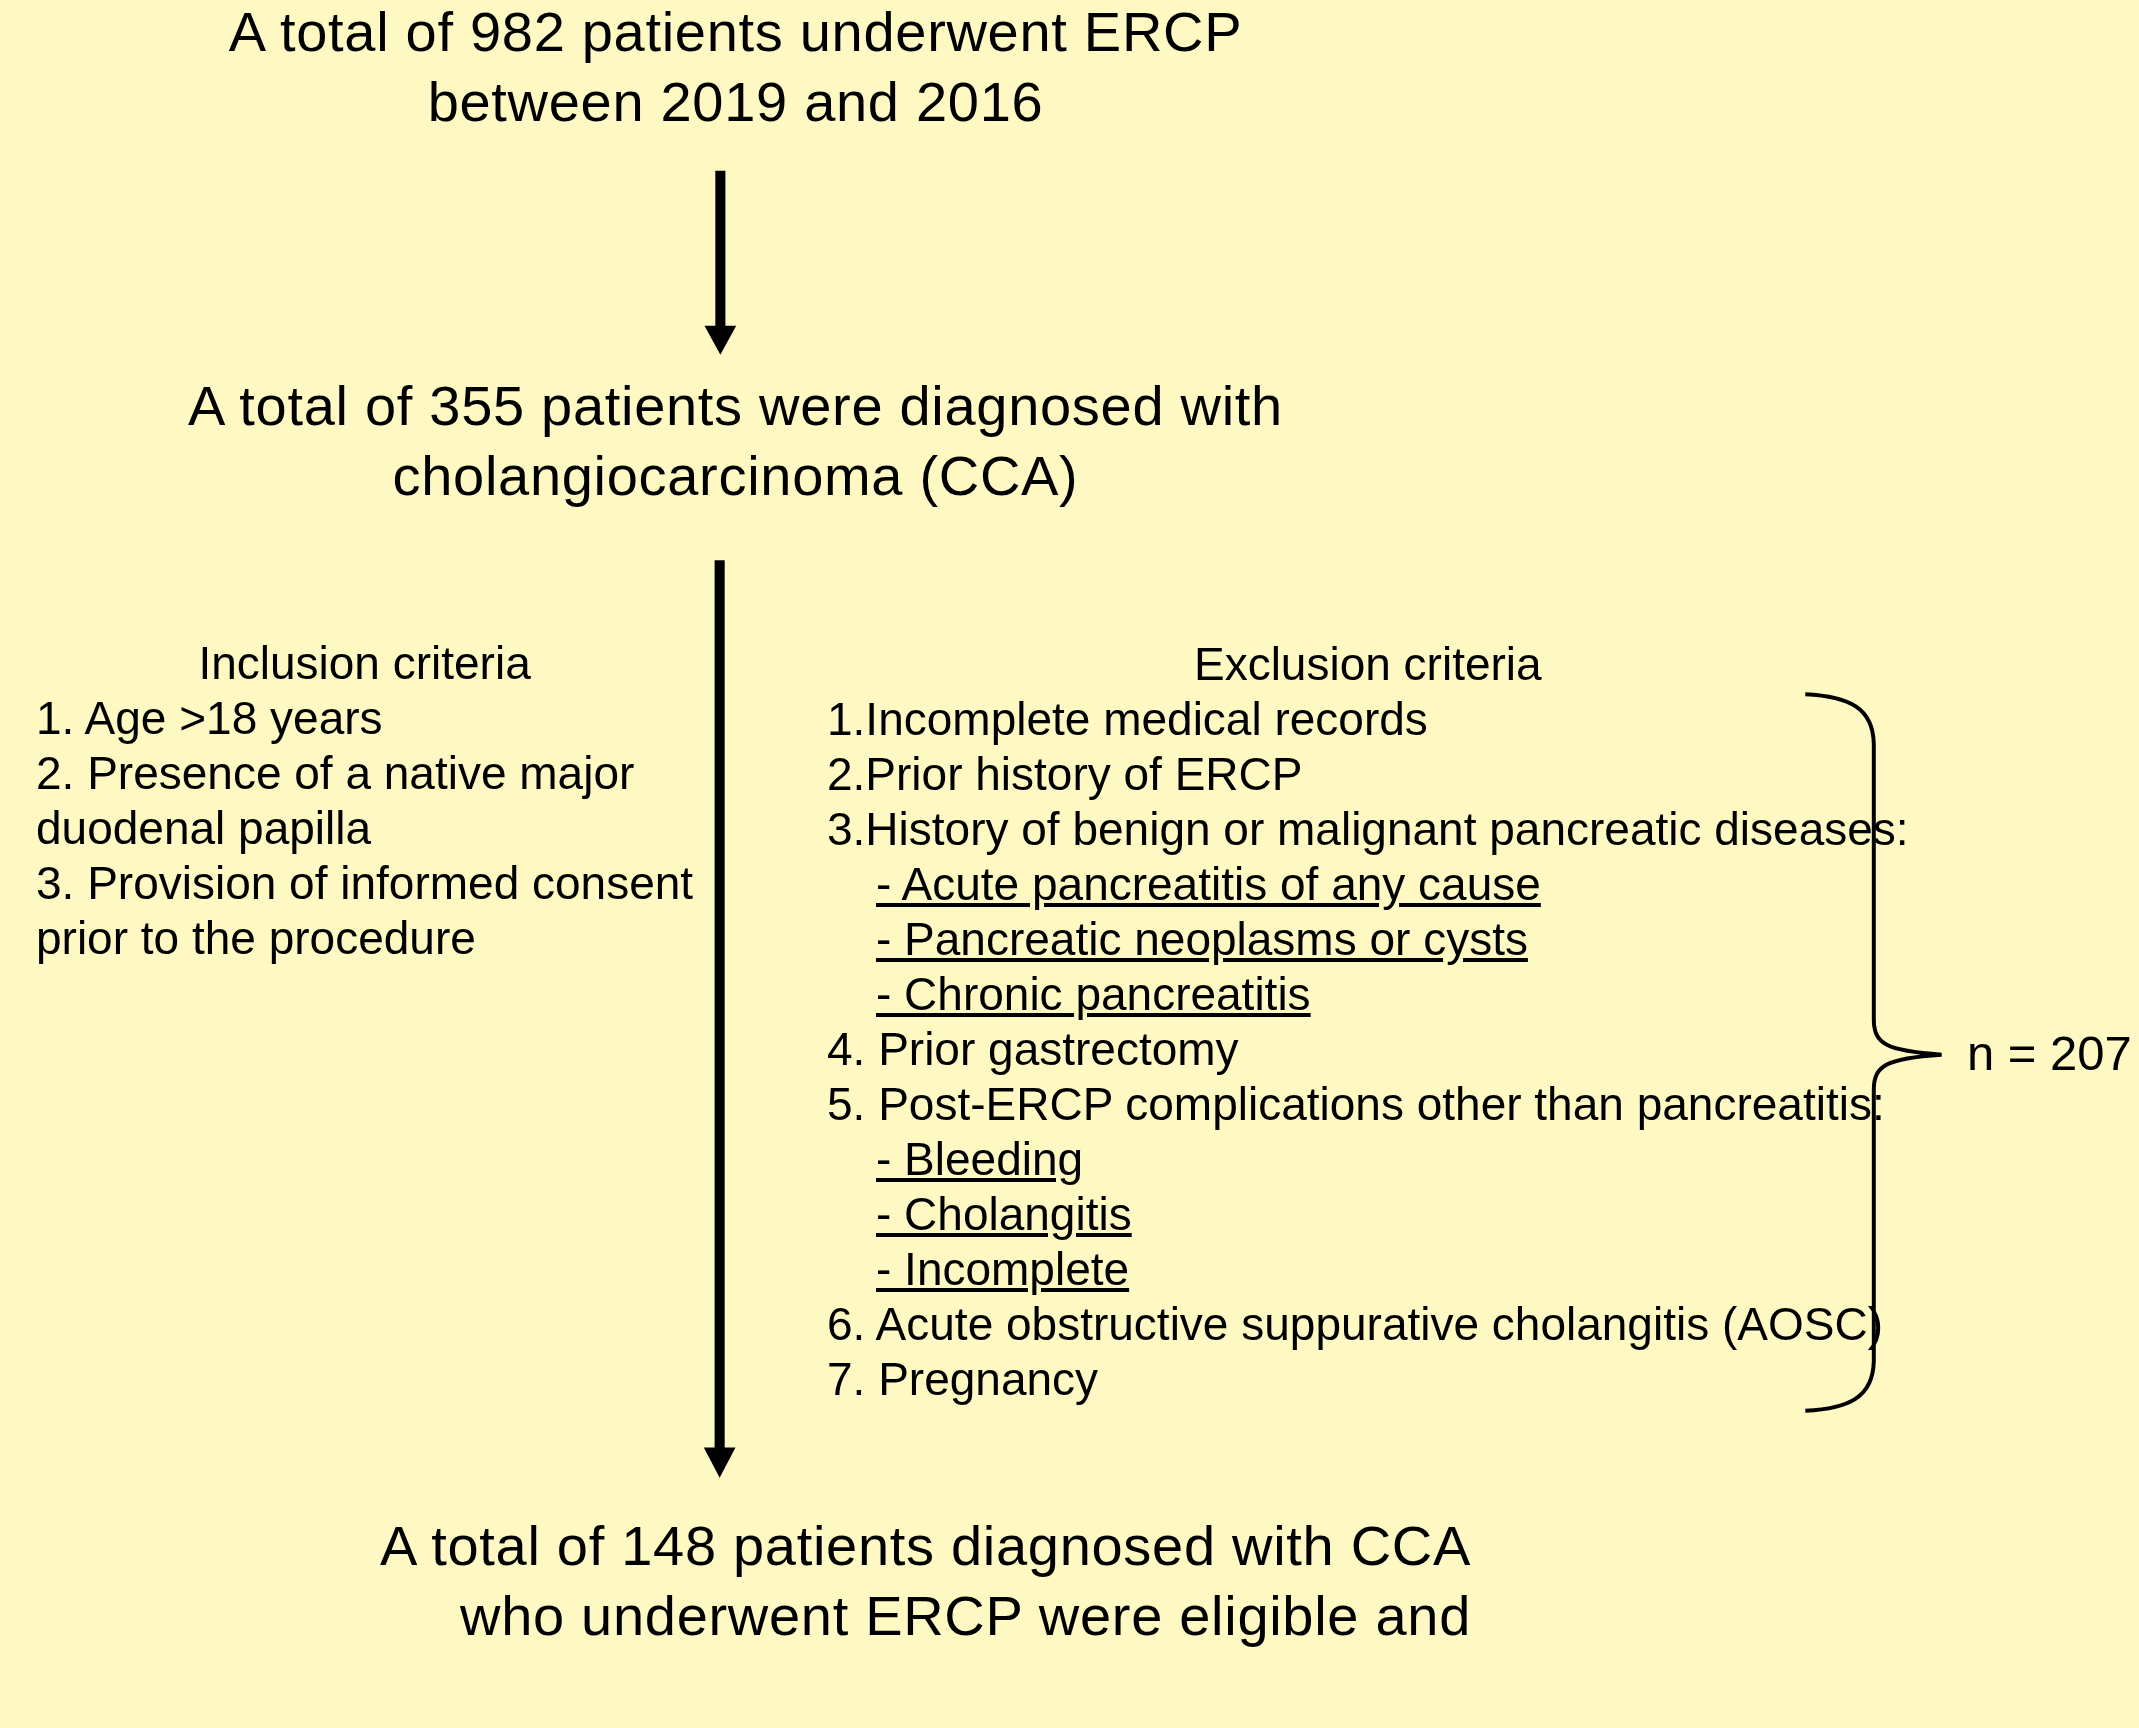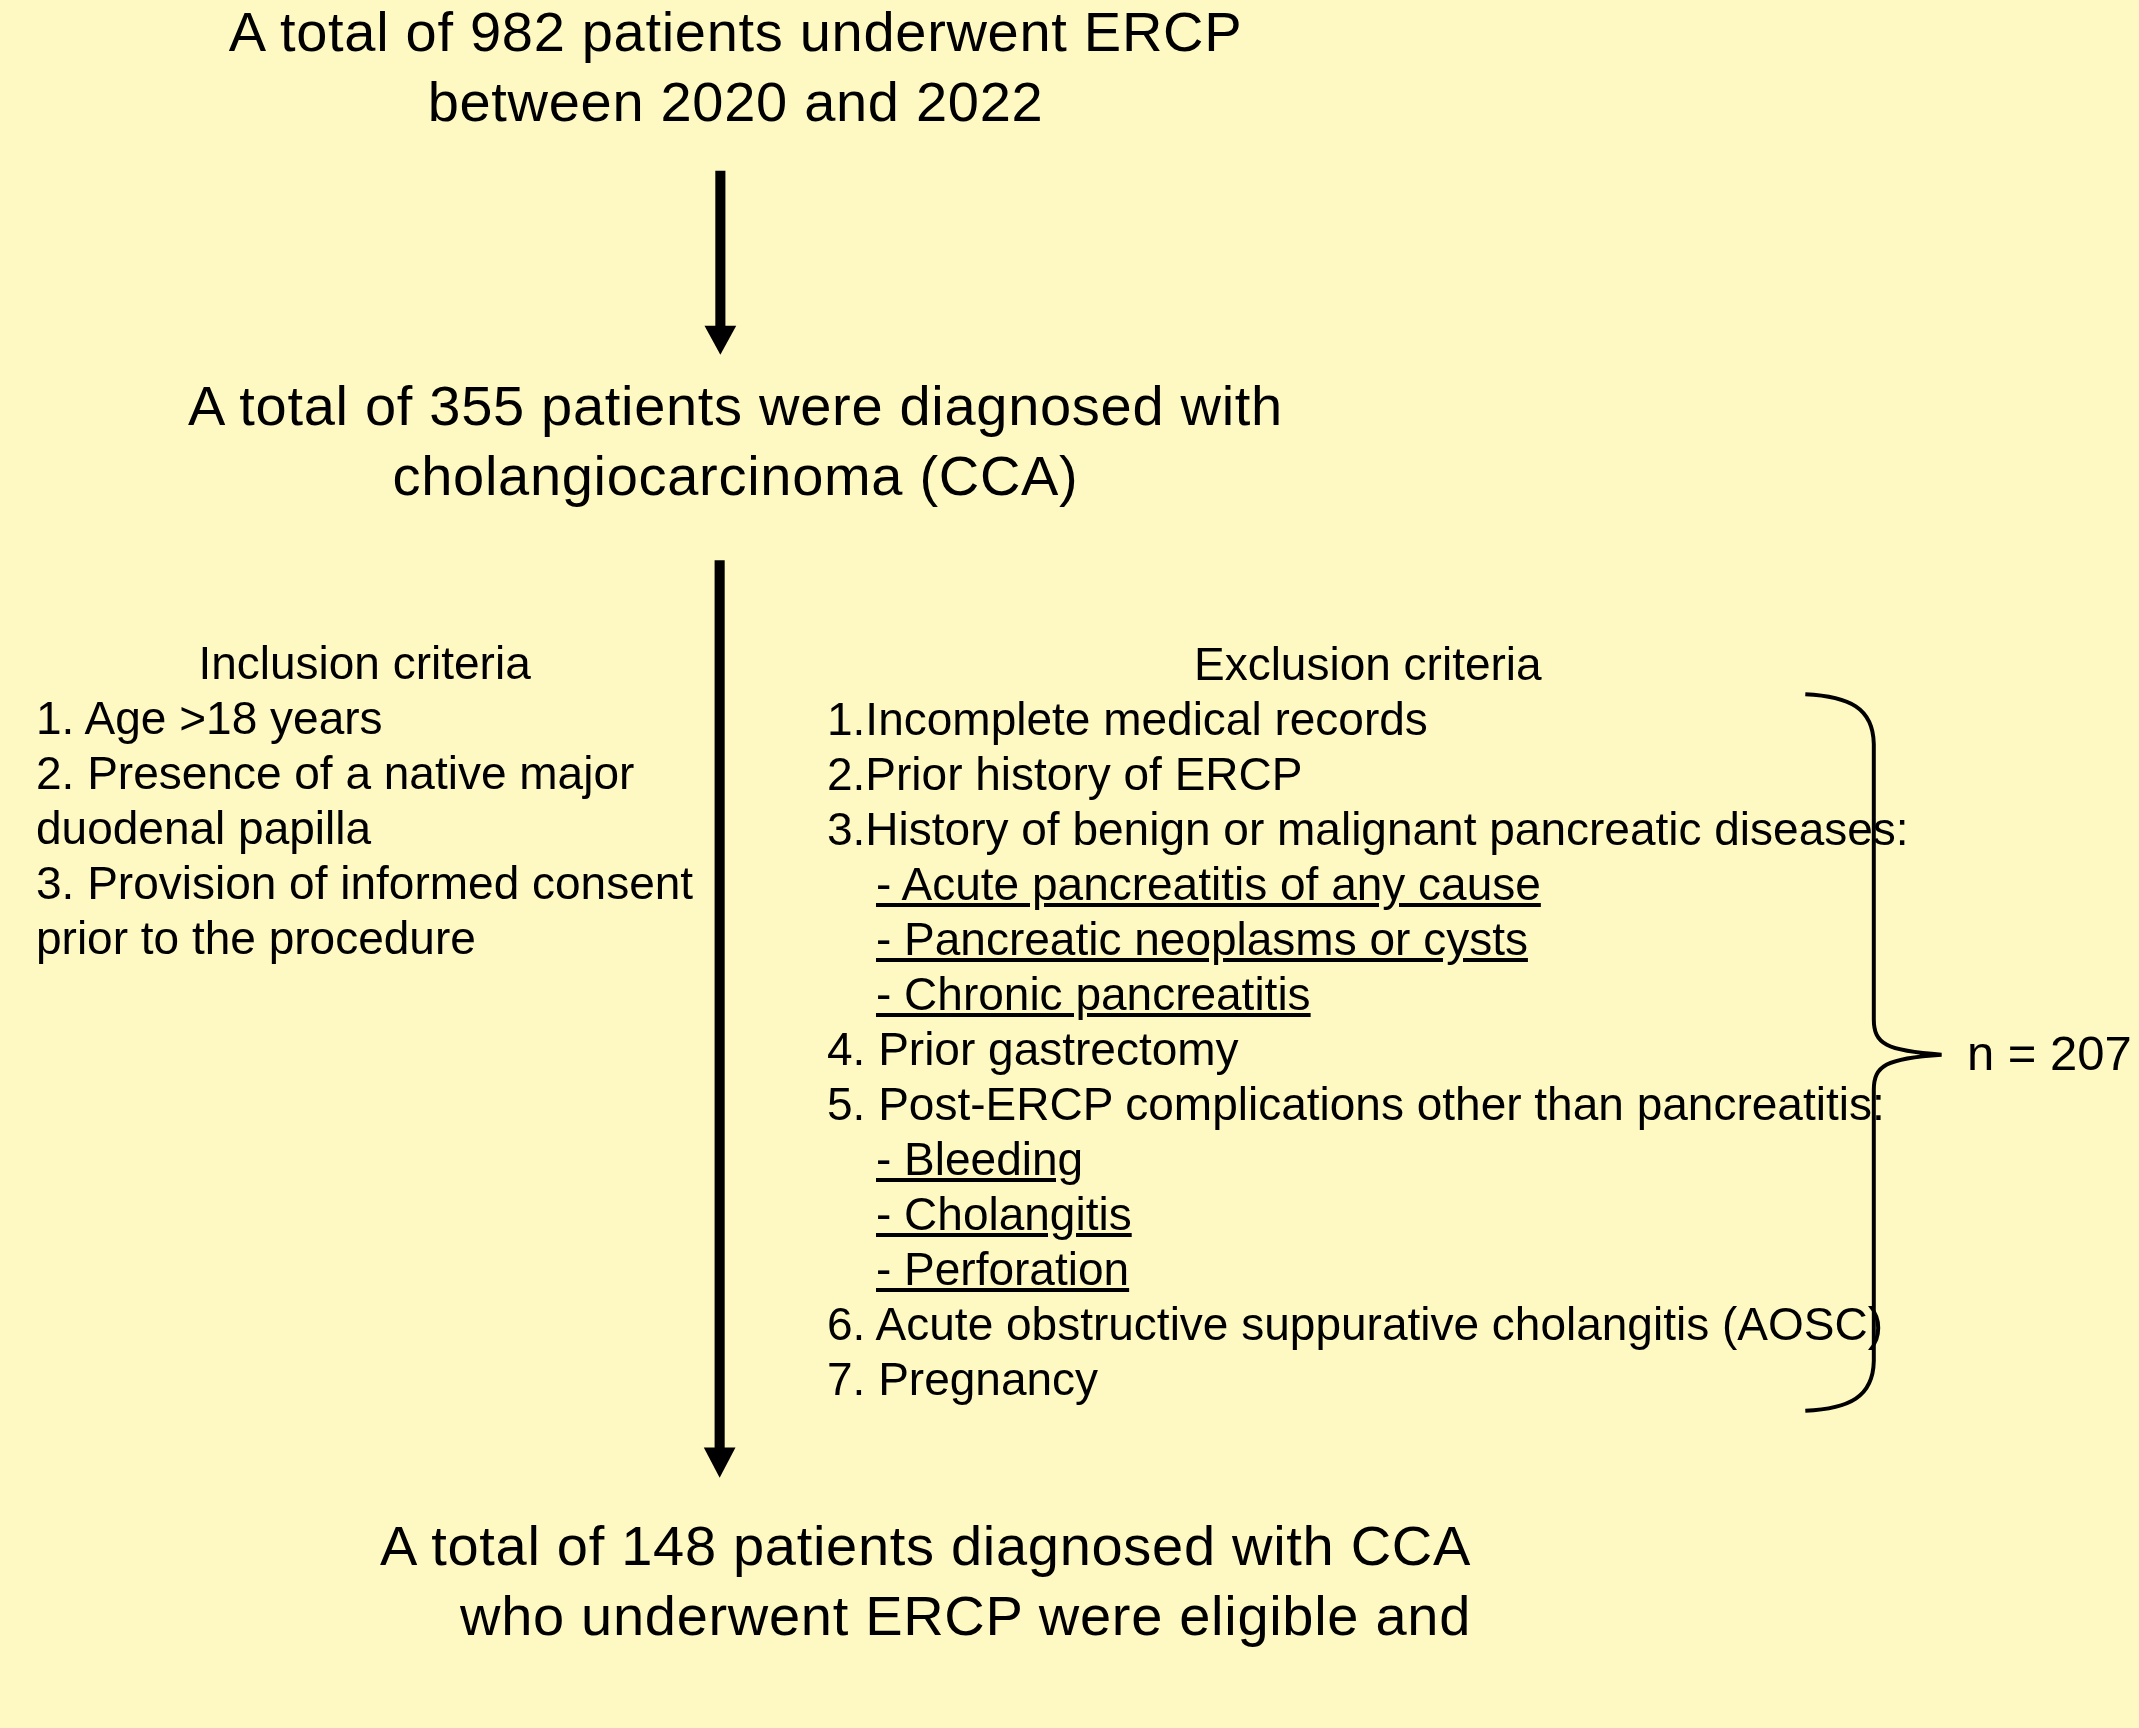--- a/index.html
+++ b/index.html
@@ -74,21 +74,21 @@
              C 2565 966 2598 982 2599 1032
              L 2599 1414
              C 2599 1448 2616 1458 2693 1463
              C 2616 1468 2599 1478 2599 1512
              L 2599 1888
              C 2598 1938 2565 1954 2504 1957" fill="none" stroke="#000000" stroke-width="5.5"></path>
   </svg>
 
   <div class="center-block" id="box1">
     <div>A total of 982 patients underwent ERCP</div>
-    <div>between 2020 and 2022</div>
+    <div>between 2019 and 2016</div>
   </div>
 
   <div class="center-block" id="box2">
     <div>A total of 355 patients were diagnosed with</div>
     <div>cholangiocarcinoma (CCA)</div>
   </div>
 
   <div class="criteria" id="inclusion">
     <div class="title">Inclusion criteria</div>
     <div>1. Age &gt;18 years</div>
@@ -103,21 +103,21 @@
     <div>1.Incomplete medical records</div>
     <div>2.Prior history of ERCP</div>
     <div>3.History of benign or malignant pancreatic diseases:</div>
     <div class="sub">- Acute pancreatitis of any cause</div>
     <div class="sub">- Pancreatic neoplasms or cysts</div>
     <div class="sub">- Chronic pancreatitis</div>
     <div>4. Prior gastrectomy</div>
     <div>5. Post-ERCP complications other than pancreatitis:</div>
     <div class="sub">- Bleeding</div>
     <div class="sub">- Cholangitis</div>
-    <div class="sub">- Perforation</div>
+    <div class="sub">- Incomplete</div>
     <div>6. Acute obstructive suppurative cholangitis (AOSC)</div>
     <div>7. Pregnancy</div>
   </div>
 
   <div id="ncount">n = 207</div>
 
   <div class="center-block" id="result">
     <div>A total of 148 patients diagnosed with CCA</div>
     <div>who underwent ERCP were eligible and</div>
   </div>

